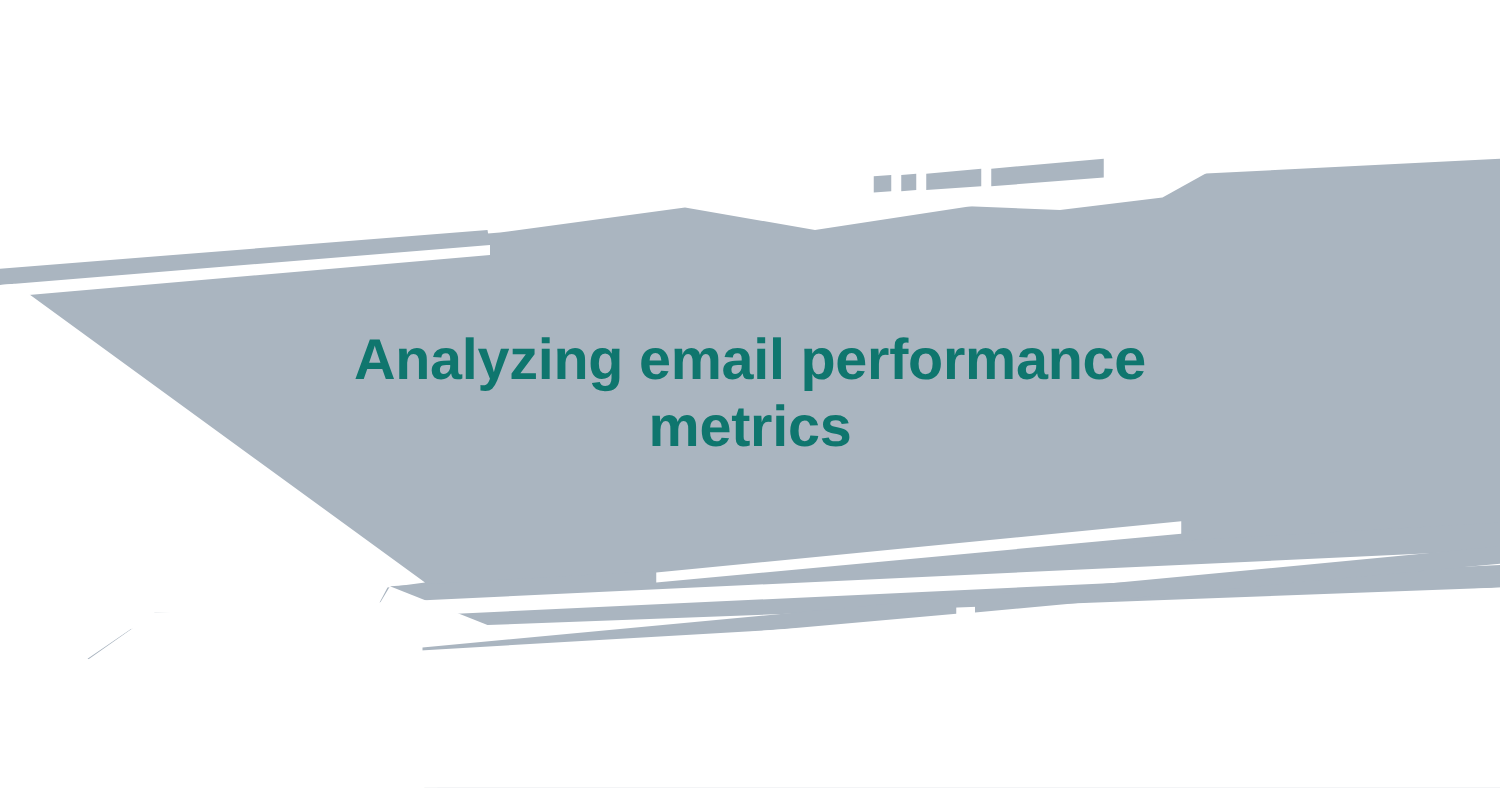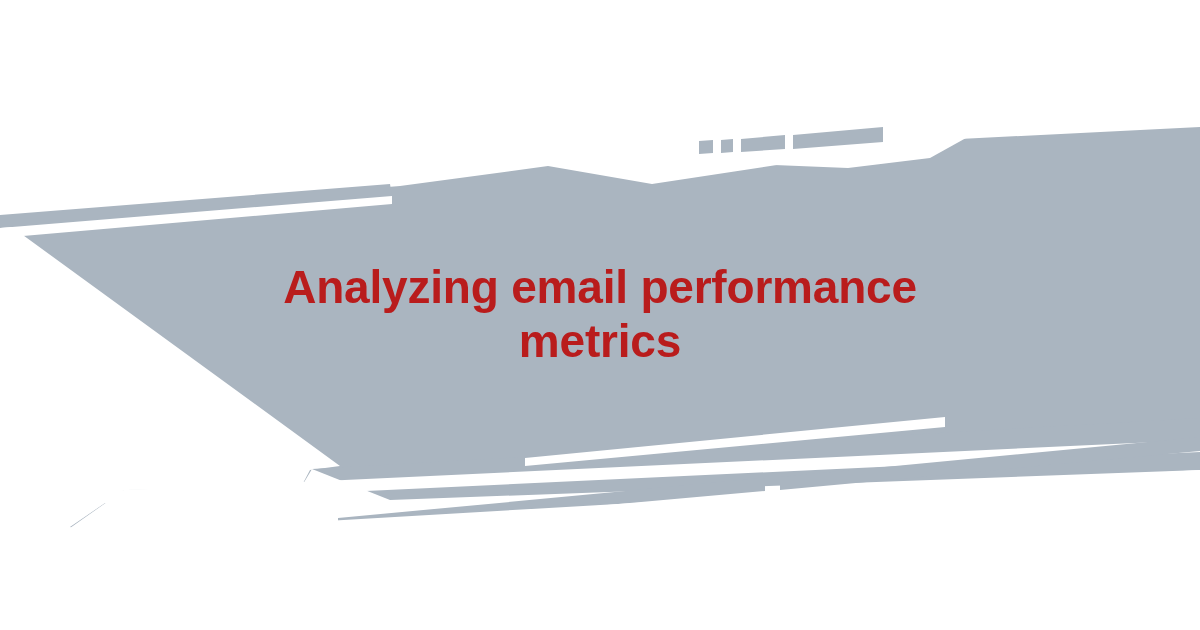--- a/index.html
+++ b/index.html
@@ -39,21 +39,21 @@
   }
   #banner-title {
     width: 760px;
     margin: 0;
     text-align: center;
     font-family: "Liberation Sans", sans-serif;
     font-weight: bold;
     font-size: 46px;
     line-height: 1.17;
     letter-spacing: -0.2px;
-    color: #b91c1c;
+    color: #0f766e;
     white-space: pre-line;
   }
 </style>
 </head>
 <body>
 
 <div id="banner">
 
   <svg id="banner-svg" viewBox="0 0 1200 630" aria-hidden="true">
 

